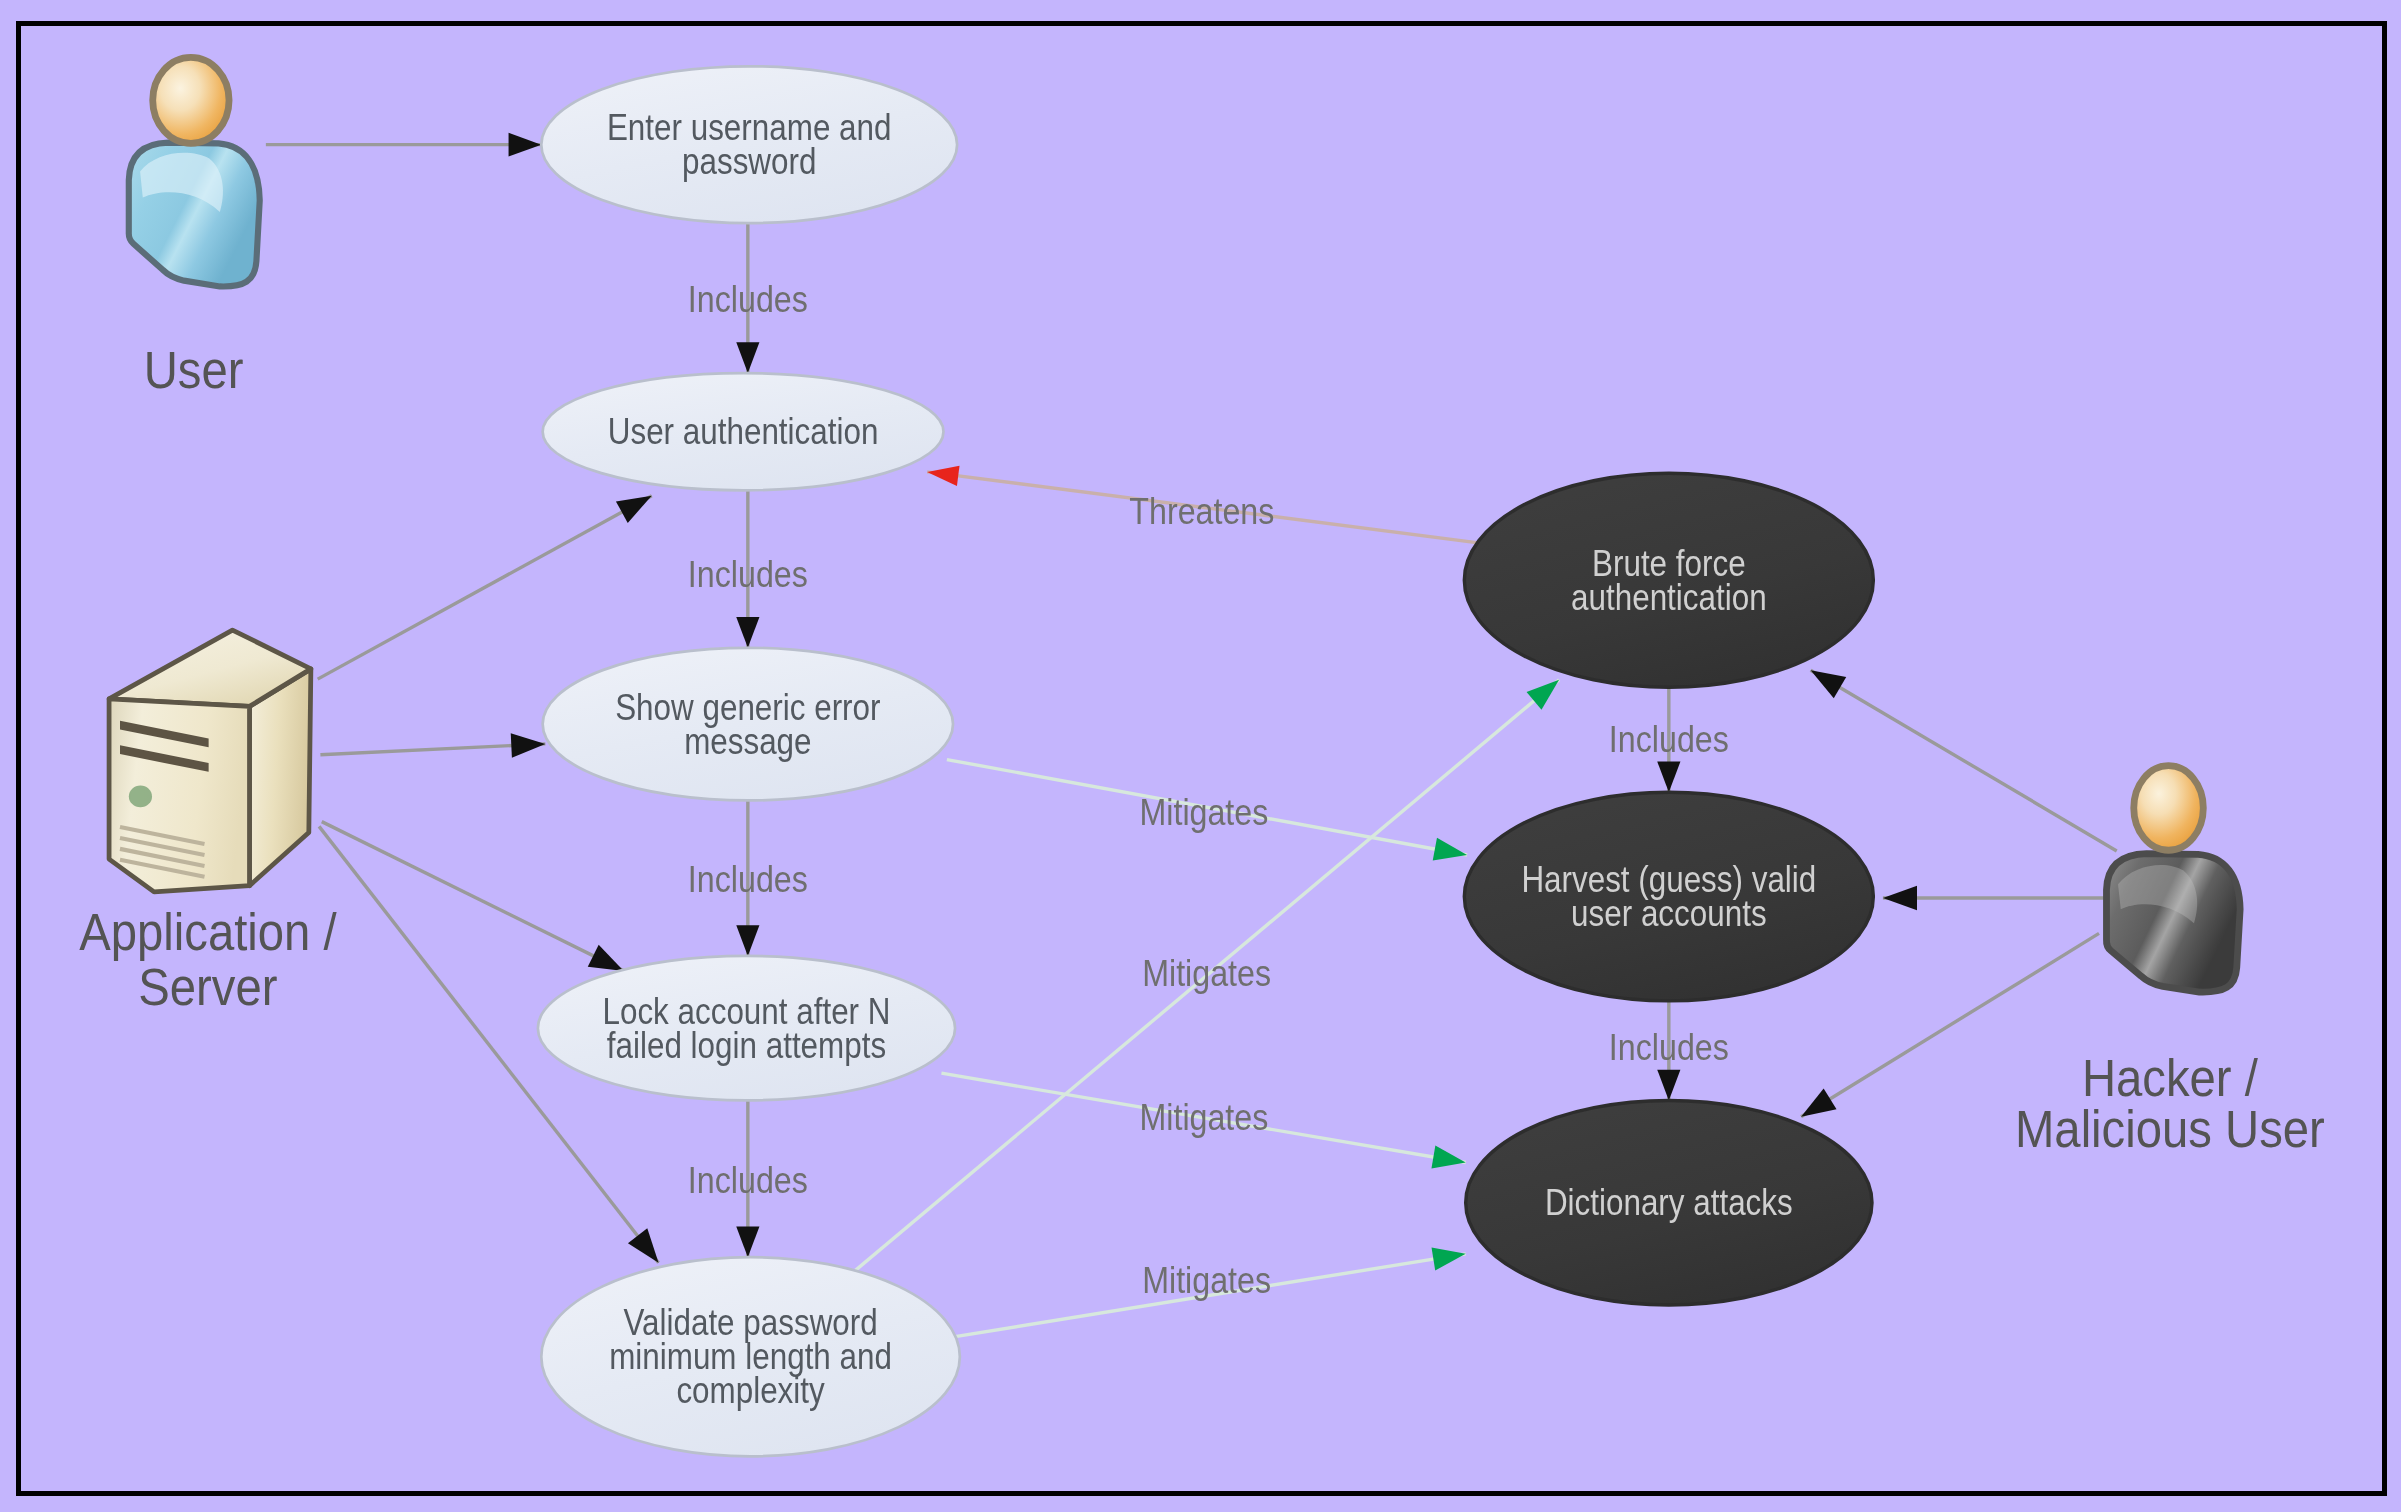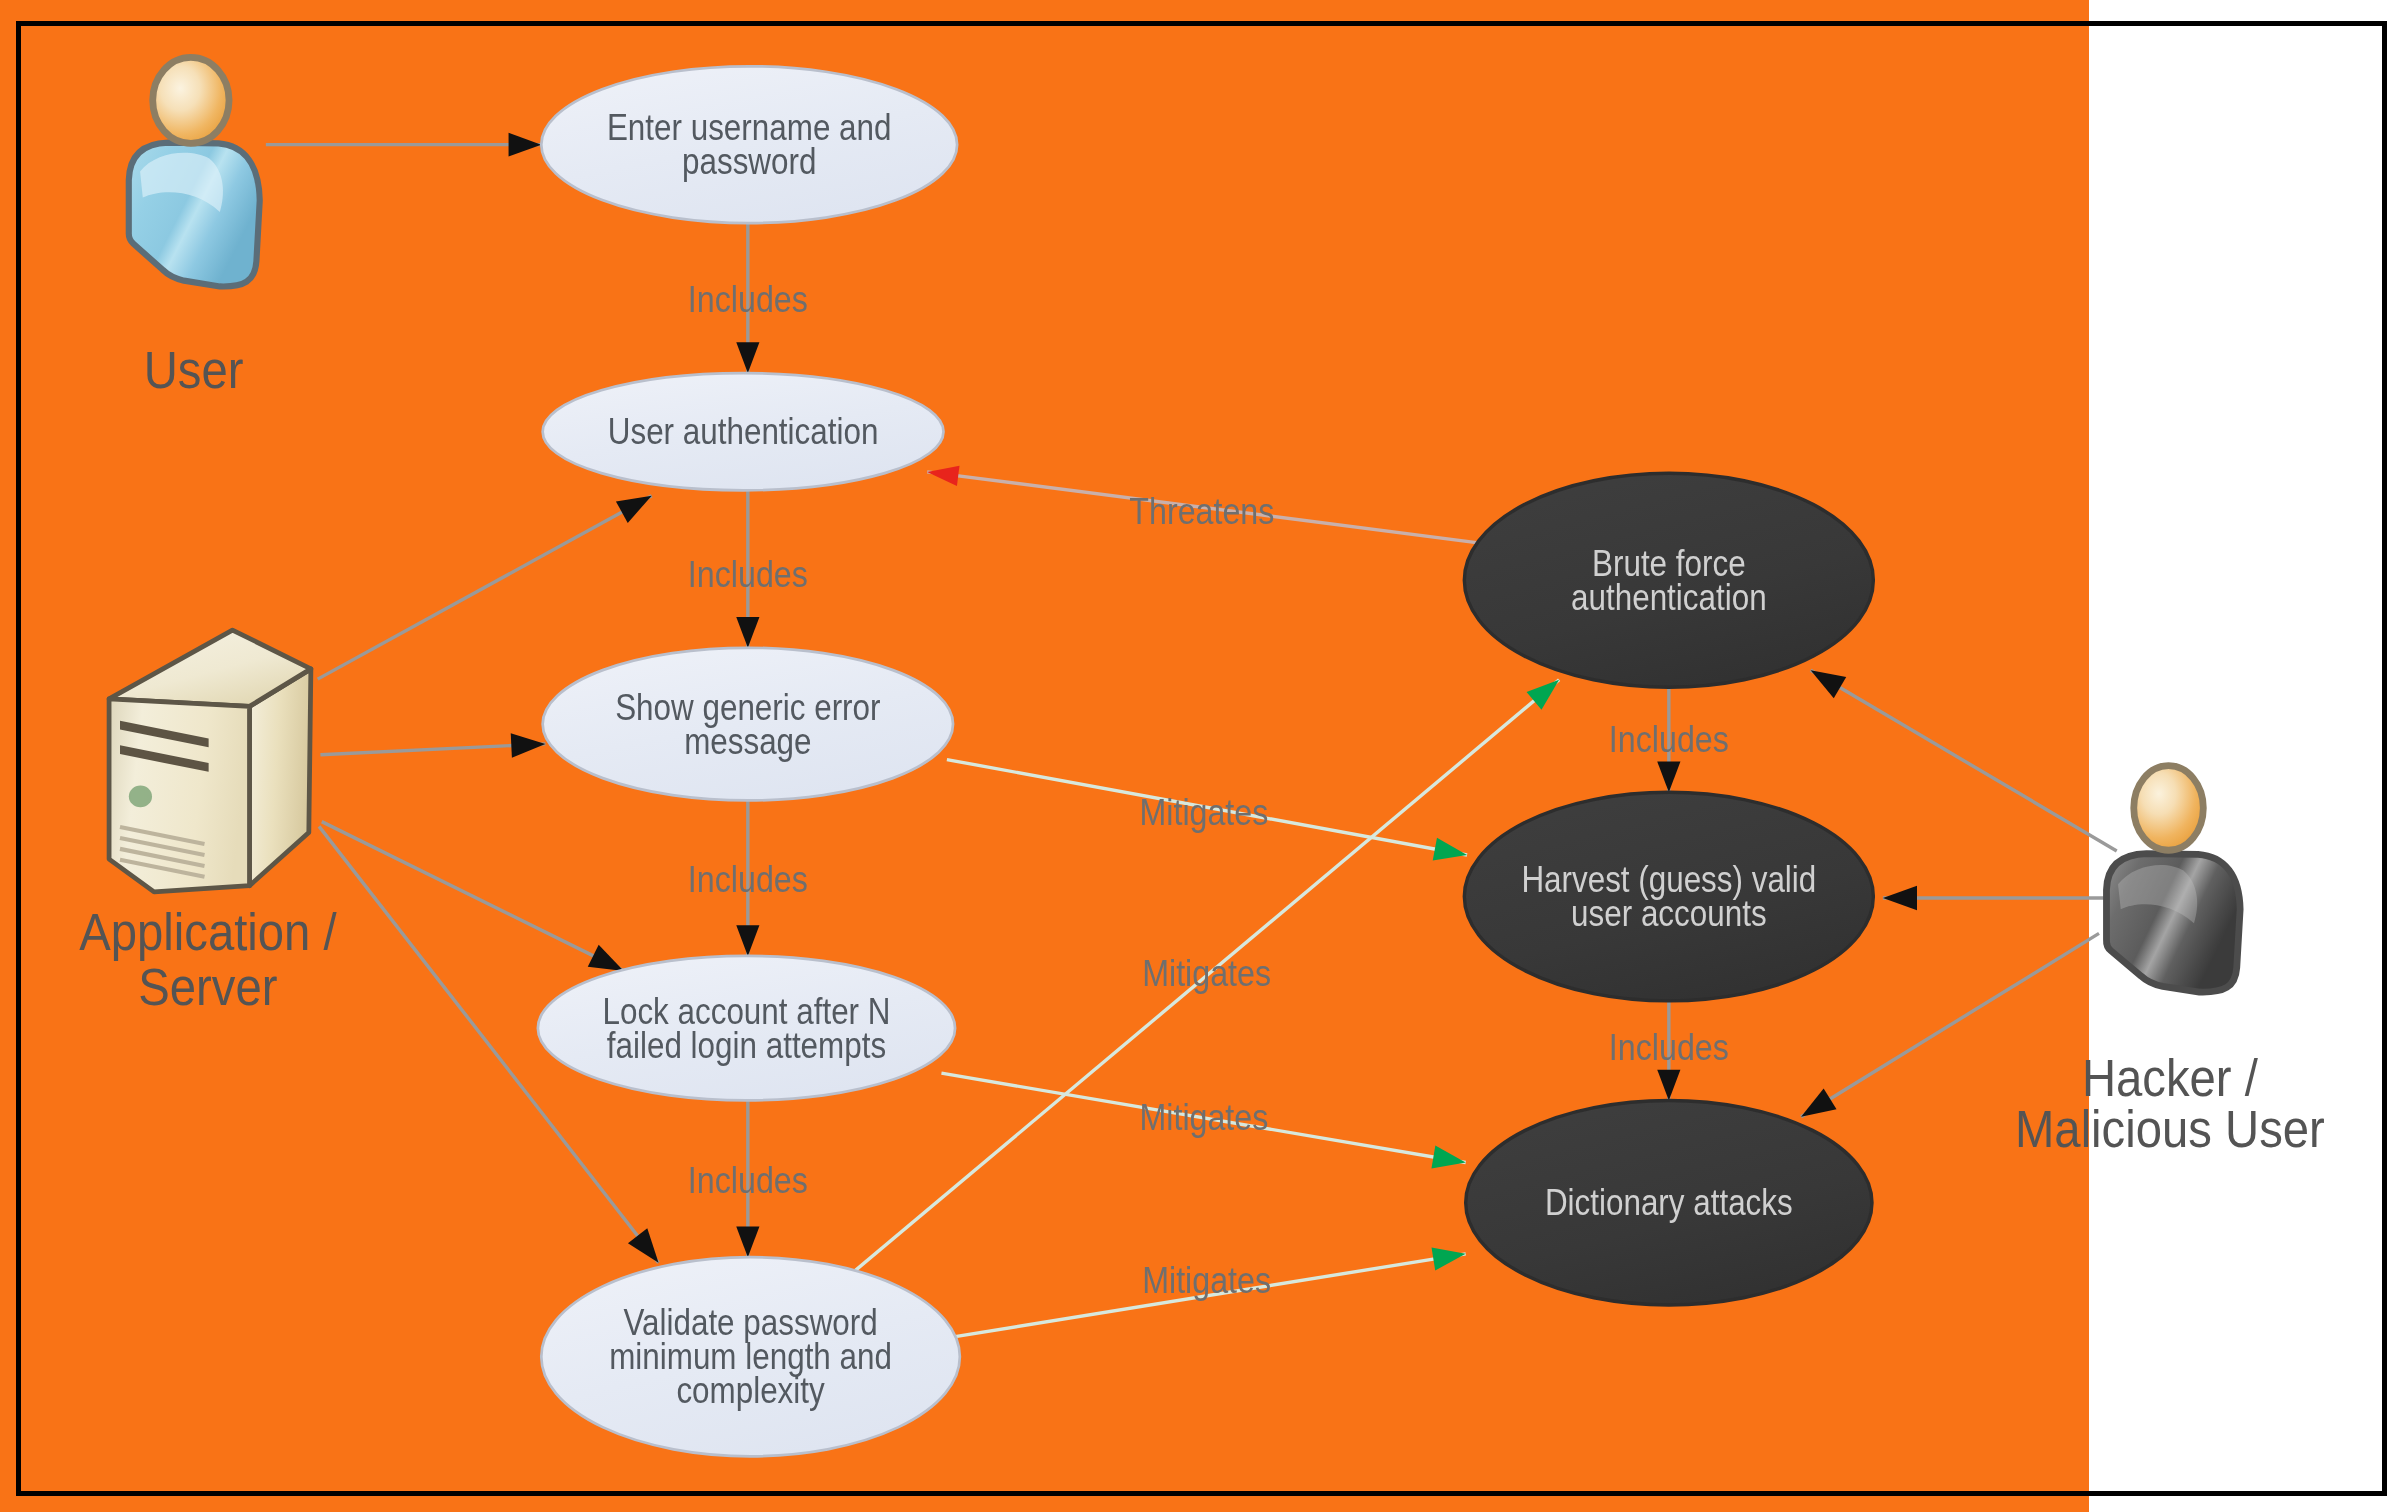--- a/index.html
+++ b/index.html
@@ -1,18 +1,18 @@
 <!DOCTYPE html>
 <html style="font-size:11px"><head>
 <meta charset="utf-8">
 <title>Misuse Case Diagram</title>
 <style>
   html,body{margin:0;padding:0;background:#ffffff;}
   body{width:2401px;height:1513px;overflow:hidden;font-family:"Liberation Sans",sans-serif;}
-  #stage{position:relative;width:2089px;height:1513px;background:#f97316;}
+  #stage{position:relative;width:2401px;height:1513px;background:#c4b5fd;}
   #frame{position:absolute;left:16.4px;top:20.5px;width:2371px;height:1475px;border:5.5px solid #000;box-sizing:border-box;}
   svg{position:absolute;left:0;top:0;width:2401px;height:1513px;}
 </style>
 </head>
 <body>
 
 <div id="stage">
   <div id="frame"></div>
 
   <svg viewBox="0 0 3522 2219" xmlns="http://www.w3.org/2000/svg">

